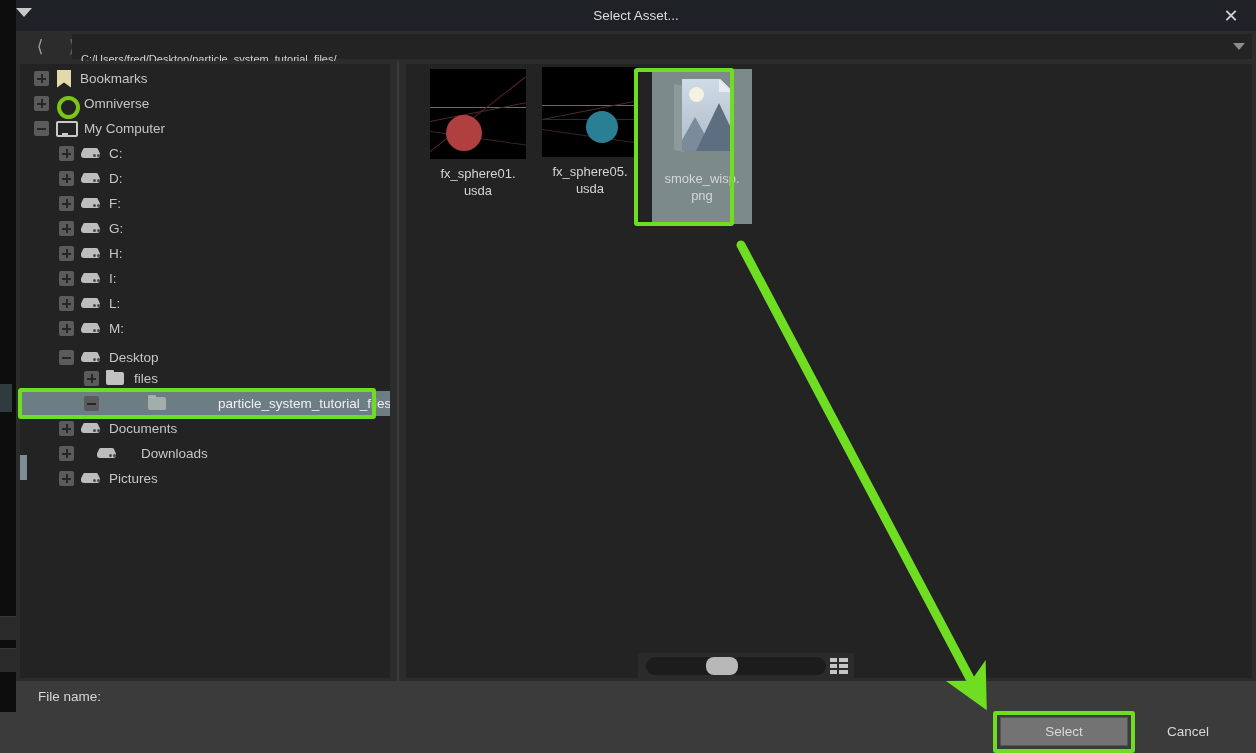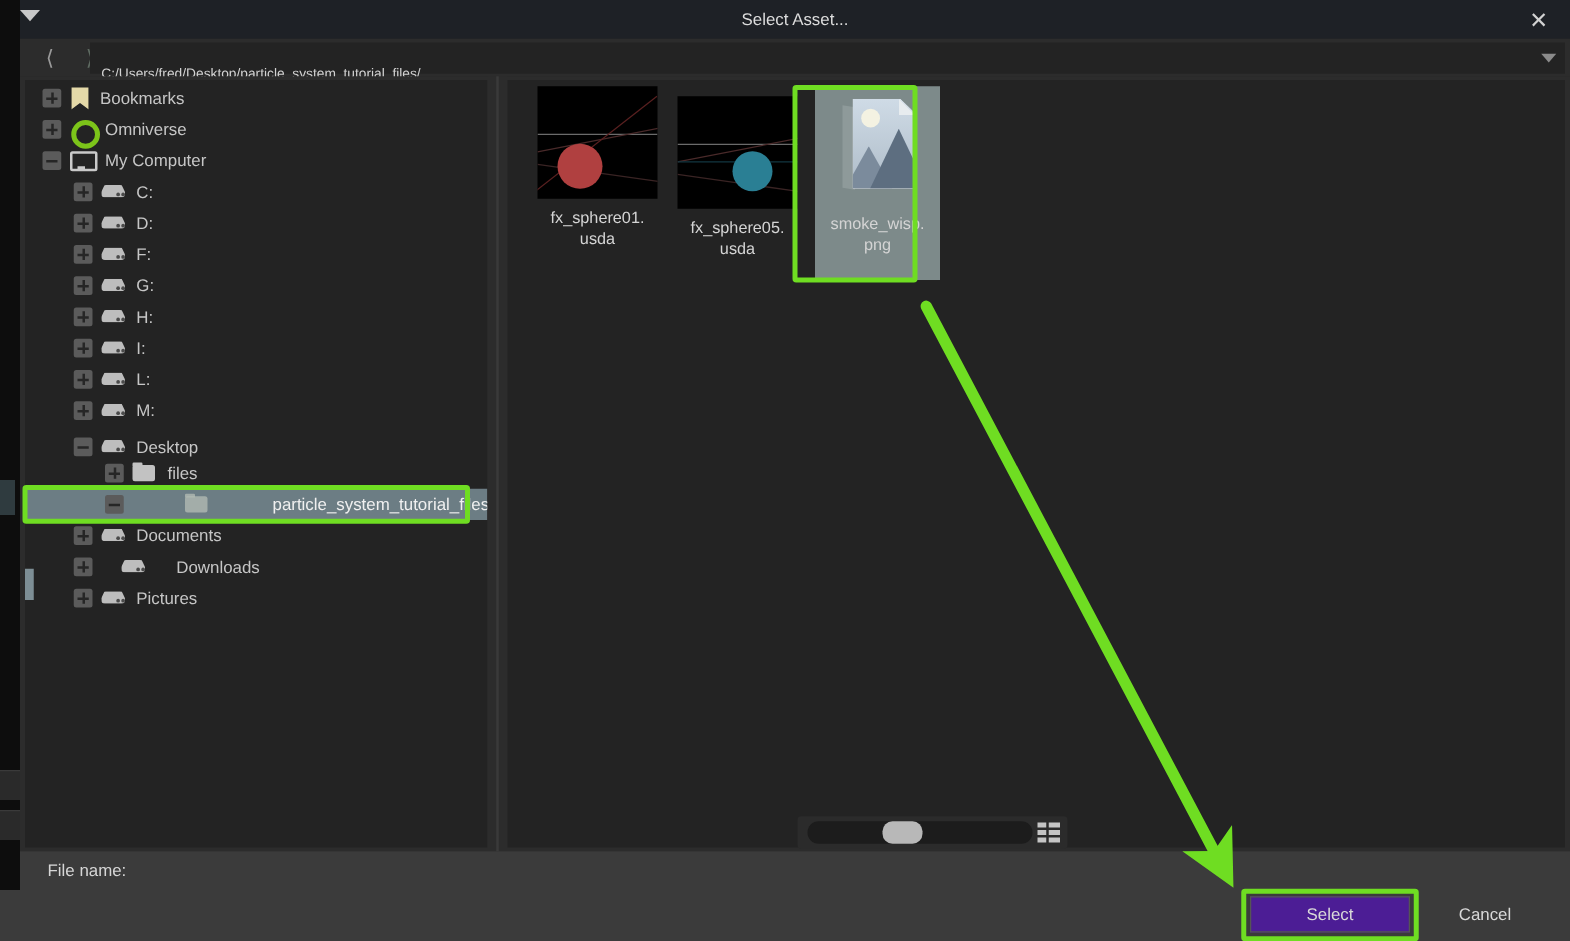--- a/index.html
+++ b/index.html
@@ -371,21 +371,21 @@
   
   .btn {
     position: absolute;
     height: 29px;
     display: flex; align-items: center; justify-content: center;
     color: #d9d9d9; font-size: 13.5px;
     cursor: pointer;
   }
   .btn-select {
     left: 1000px; top: 717px; width: 128px;
-    background: #4c1d95; border: 1px solid #555;
+    background: #737373; border: 1px solid #555;
   }
   .btn-cancel {
     left: 1136px; top: 717px; width: 104px;
     background: transparent;
   }
 
   
   .arrow-svg {
     position: absolute; left: 0; top: 0;
     width: 1256px; height: 753px;
@@ -527,21 +527,21 @@
                 <div class="usda-d1"></div>
                 <div class="usda-d2"></div>
                 <div class="usda-d1b"></div>
                 <div class="usda-ball" style="background: rgb(176, 64, 64); left: 16px; top: 46px; width: 36px; height: 36px;"></div>
               </div>
               <div class="cap">
                 <div>fx_sphere01.</div>
                 <div>usda</div>
               </div>
             </div>
-            <div class="thumb" style="left: 134px; top: 13px;">
+            <div class="thumb" style="left: 134px; top: 3px;">
               <div class="img">
                 <div class="usda-hz"></div>
                 <div class="usda-d1"></div>
                 <div class="usda-d2"></div>
                 <div class="usda-d2b"></div>
                 <div class="usda-ball" style="background: rgb(42, 127, 148); left: 44px; top: 44px; width: 32px; height: 32px;"></div>
               </div>
               <div class="cap">
                 <div>fx_sphere05.</div>
                 <div>usda</div>

